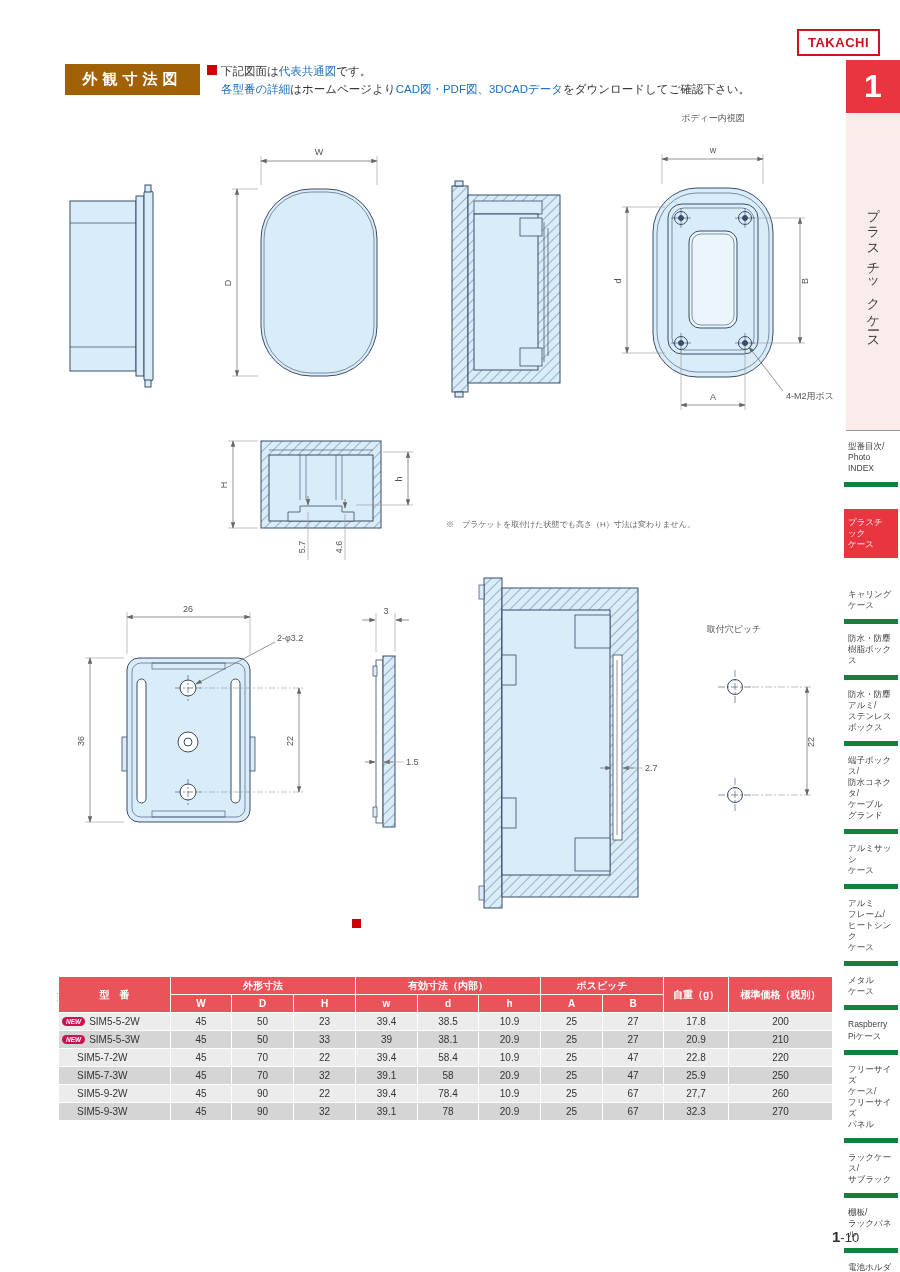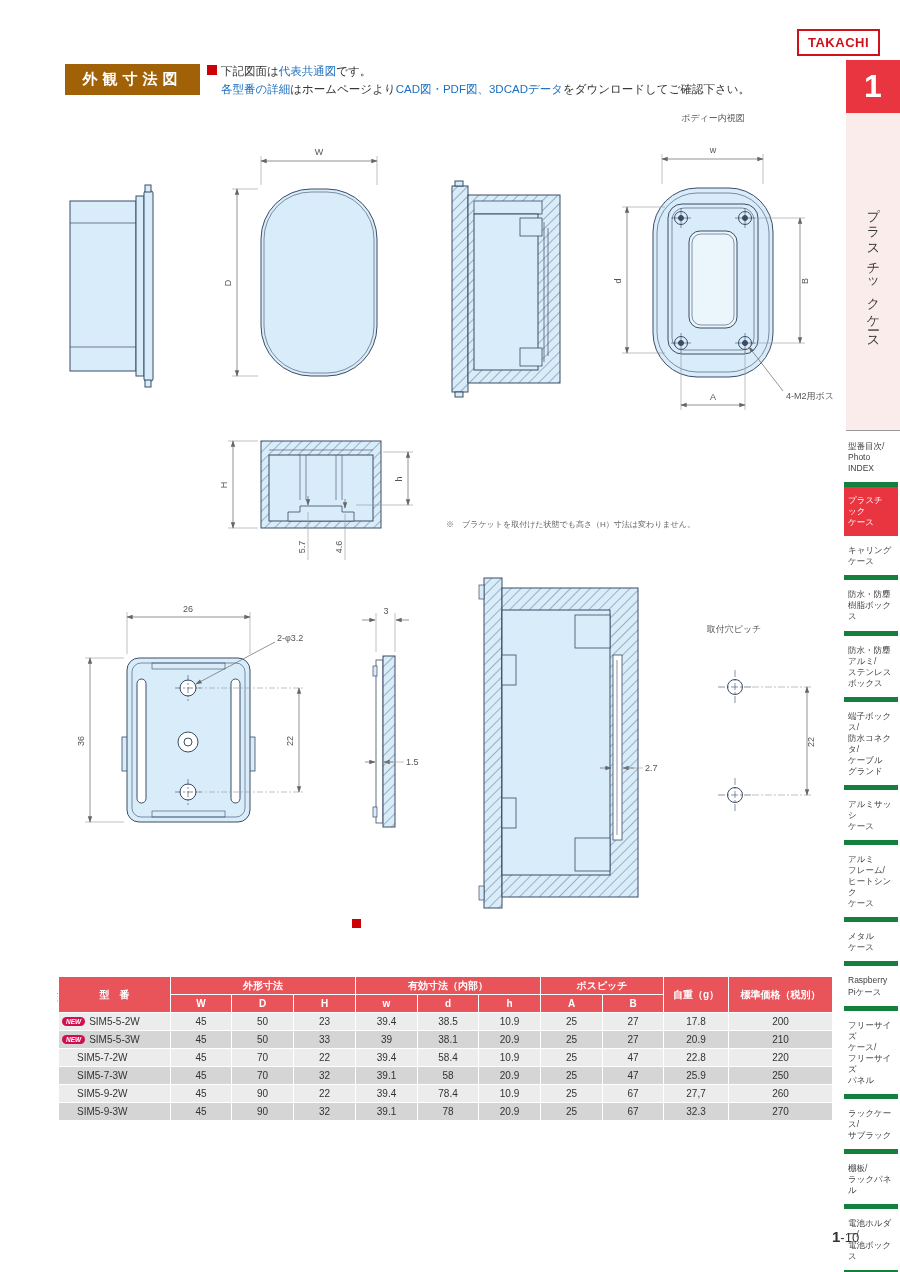--- a/index.html
+++ b/index.html
@@ -18,21 +18,21 @@
   .blue{color:#1b6fbf;text-decoration:none;}
 
   
   .tab1{left:846px;top:60px;width:54px;height:53px;background:#e8353f;color:#fff;
         font-weight:bold;font-size:32px;display:flex;align-items:center;justify-content:center;}
   .pinkband{left:846px;top:113px;width:54px;height:317px;background:#fbecec;border-bottom:1px solid #999;
         display:flex;align-items:center;justify-content:center;}
   .vtext{writing-mode:vertical-rl;font-size:13px;letter-spacing:3px;color:#3a3a3a;}
   .sb-items{left:844px;top:432px;width:54px;}
   .sb-item{font-size:8.5px;line-height:1.3;color:#3f3f3f;padding:9px 0 8px 4px;border-bottom:5px solid #15803d;}
-  .sb-item.active{background:#e8353f;color:#fff;border-bottom:none;margin:0 0;padding:8px 14px 8px 4px;}
+  .sb-item.active{background:#e8353f;color:#fff;border-bottom:none;margin:22px 0;padding:8px 14px 8px 4px;}
   .pagenum{left:832px;top:1228px;font-size:13px;color:#333;}
   .pagenum b{font-size:15px;}
 
   
   .hnote{left:446px;top:519px;font-size:8px;color:#666;}
   .rednote{left:352px;top:918px;font-size:10.5px;color:#333;}
   .rednote .bullet{display:inline-block;width:9px;height:9px;background:#cc0005;margin-right:4px;}
 
   
   .tbl-title{left:57px;top:948px;font-size:12px;font-weight:normal;color:#222;margin-top:40px;}

